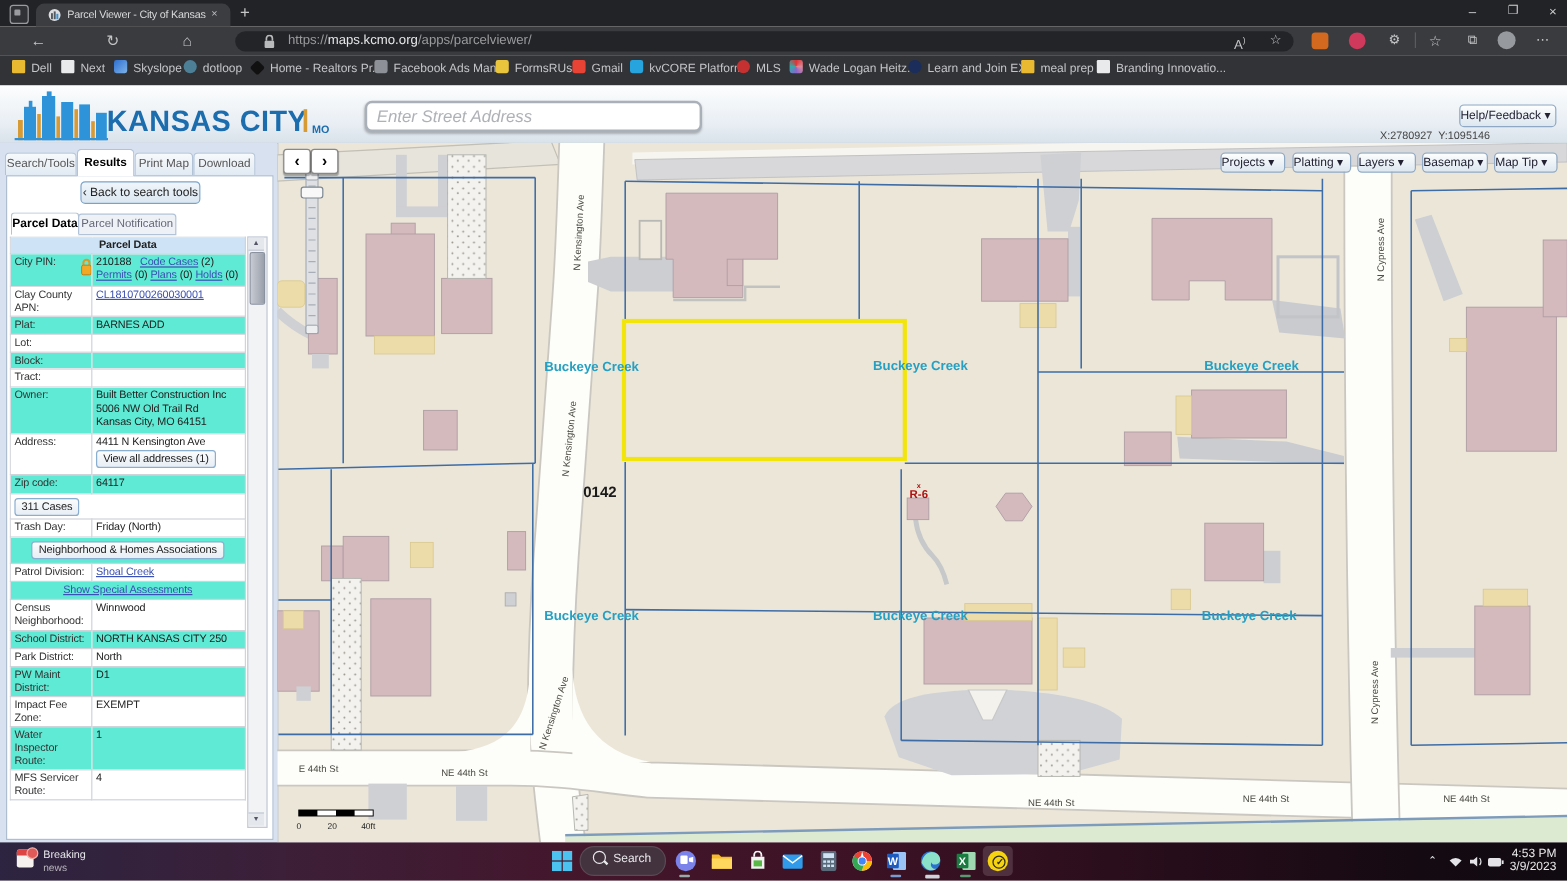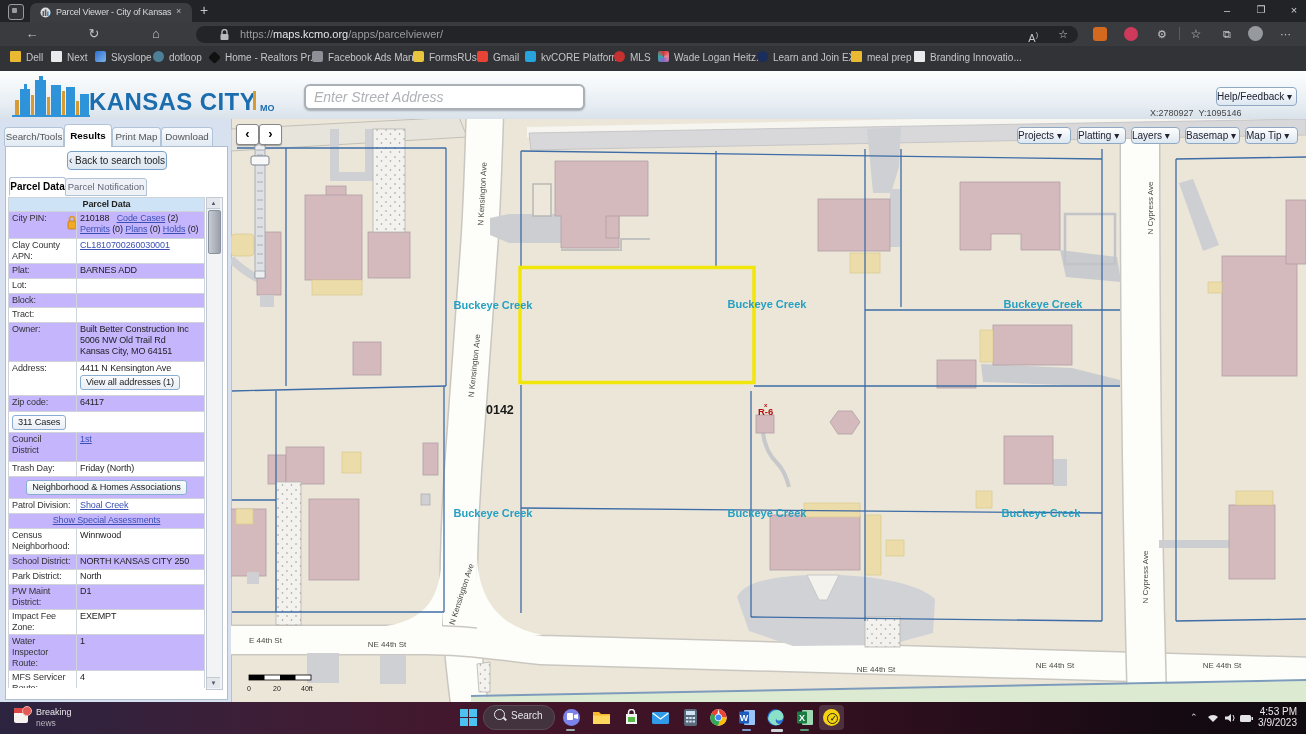--- a/index.html
+++ b/index.html
@@ -24,21 +24,21 @@
   
   #leftcol{position:absolute;left:0;top:119px;width:231px;height:584px;background:#d7e1ef}
   .ptab{position:absolute;border:1px solid #b2c3d8;border-bottom:none;border-radius:4px 4px 0 0;background:linear-gradient(#f7fafc,#e1eaf3);font-size:9.8px;color:#555;text-align:center;overflow:hidden}
   #panel{position:absolute;left:5px;top:146px;width:221px;height:552px;background:#fff;border:1px solid #aebdd0}
   #backbtn{position:absolute;left:67px;top:151px;width:98px;height:17px;background:linear-gradient(#f0f5fa,#dbe7f1);border:1px solid #79a2c8;border-radius:4px;font-size:10px;color:#222;text-align:center;line-height:17px}
   .stab{position:absolute;border:1px solid #b2c3d8;border-radius:3px 3px 0 0;font-size:10px;text-align:center}
   
   #ptable{width:197px;border:1px solid #b9c3d1;border-collapse:collapse;font-size:9px;color:#222;table-layout:fixed;letter-spacing:-0.1px}
   #ptable td{border:1px solid #cfd3da;padding:1px 3px;vertical-align:top;line-height:11px;overflow:hidden;white-space:nowrap}
   #ptable .lbl{width:64px;color:#333}
-  #ptable tr.odd td{background:#c4b5fd}
+  #ptable tr.odd td{background:#5eead4}
   #ptable a{color:#3b50b4;text-decoration:underline}
   .vbtn{display:inline-block;background:linear-gradient(#fbfcfd,#e7eef5);border:1px solid #8aaed0;border-radius:3px;font-size:9.2px;color:#222;padding:1px 5px;line-height:11px}
   #pscroll{position:absolute;left:206px;top:197px;width:15px;height:491px;background:#f2f3f5;border:1px solid #c2c9d4}
   
   #taskbar{position:absolute;left:0;top:702px;width:1306px;height:32px;background:linear-gradient(90deg,#2c2440 0%,#3c1f38 18%,#44162b 38%,#3c1224 55%,#260d1a 75%,#150a12 90%,#100b10 100%)}
   .tbi{position:absolute;top:709px;width:17px;height:17px}
   .tbtxt{color:#e8e8ea;font-size:10px}
 </style>
 </head>
 <body>
@@ -180,24 +180,20 @@
           <td class="lbl" style="height:31px">Address:</td>
           <td>4411 N Kensington Ave<br><span class="vbtn" style="margin-top:1px">View all addresses (1)</span></td>
         </tr>
 <tr class="odd">
           <td class="lbl" style="height:13px">Zip code:</td>
           <td>64117</td>
         </tr>
 <tr>
           <td colspan="2" style="text-align:left;height:16px;padding-top:3px"><span class="vbtn">311 Cases</span></td>
         </tr>
-<tr class="odd">
-          <td class="lbl" style="height:26px">Council<br>District</td>
-          <td><a>1st</a></td>
-        </tr>
 <tr>
           <td class="lbl" style="height:12px">Trash Day:</td>
           <td>Friday (North)</td>
         </tr>
 <tr class="odd">
           <td colspan="2" style="text-align:center;height:17px;padding-top:3px"><span class="vbtn">Neighborhood &amp; Homes Associations</span></td>
         </tr>
 <tr>
           <td class="lbl" style="height:12px">Patrol Division:</td>
           <td><a>Shoal Creek</a></td>

